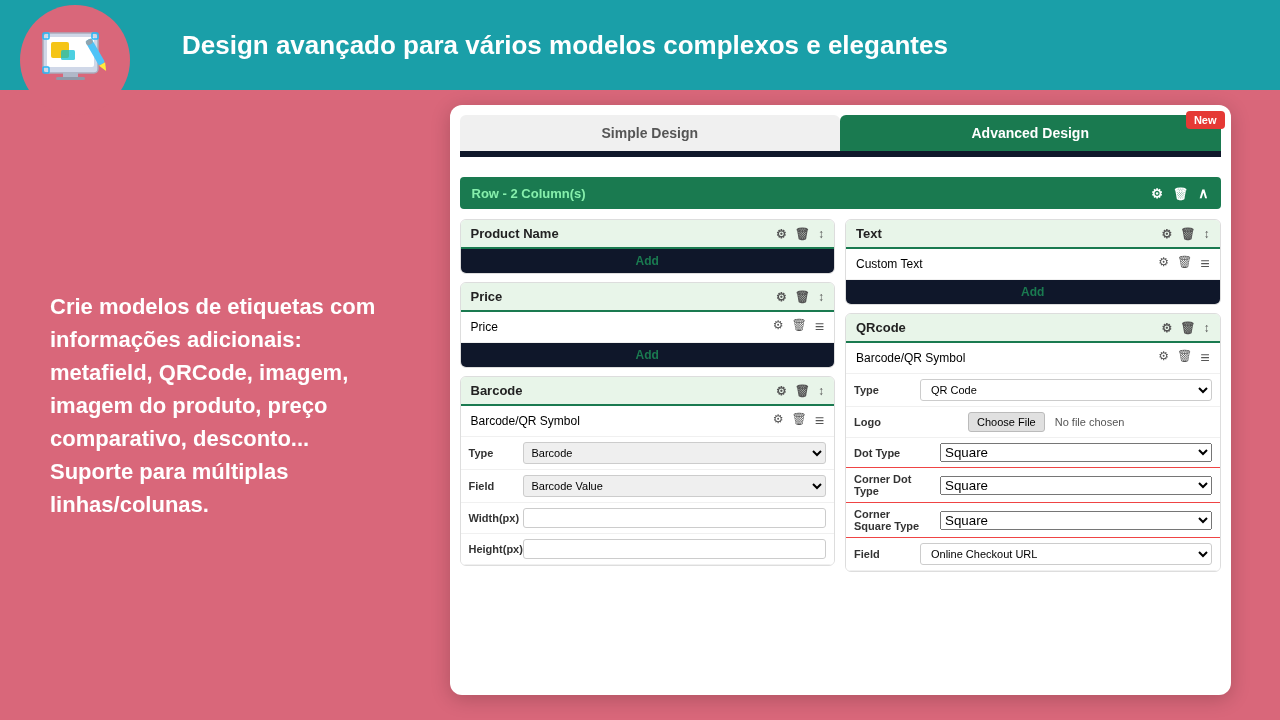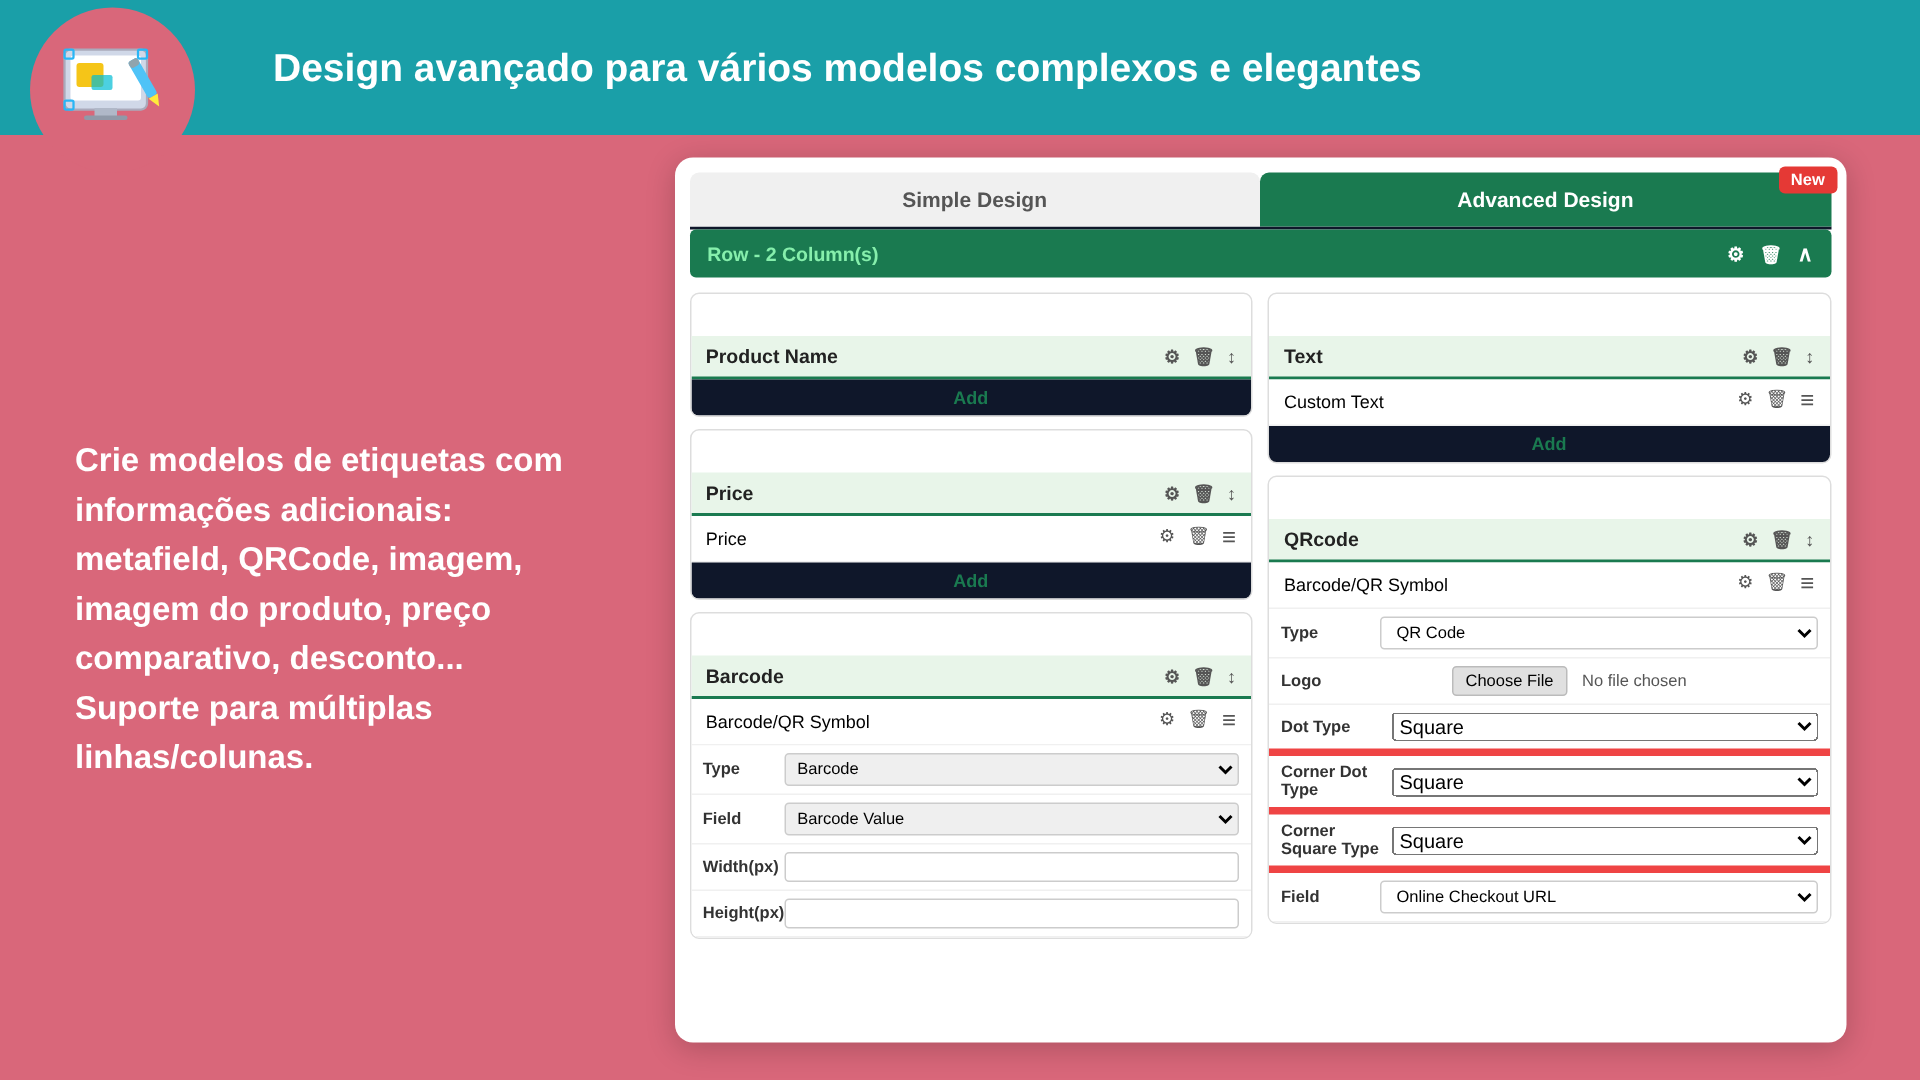--- a/index.html
+++ b/index.html
@@ -79,22 +79,22 @@
       min-height: 590px;
       padding: 10px;
       box-shadow: 0 4px 20px rgba(0,0,0,0.2);
       position: relative;
       overflow: hidden;
     }
 
     
     .tabs {
       display: flex;
-      border-bottom: 2px solid #0f172a;
-      margin-bottom: 0;
+      border-bottom: 6px solid #0f172a;
+      margin-bottom: 20px;
     }
     .tab {
       flex: 1;
       padding: 10px;
       text-align: center;
       font-size: 14px;
       font-weight: 600;
       cursor: pointer;
       border-radius: 6px 6px 0 0;
     }
@@ -159,21 +159,20 @@
     .section-header {
       background: #e8f5e9;
       border-bottom: 2px solid #1a7a50;
       padding: 6px 10px;
       display: flex;
       align-items: center;
       justify-content: space-between;
       font-size: 13px;
       font-weight: 700;
       color: #222;
-      margin-top: 28px;
     }
     .section-header-icons {
       display: flex;
       gap: 8px;
       color: #555;
       font-size: 14px;
     }
     .section-row {
       padding: 6px 10px;
       display: flex;
@@ -237,23 +236,23 @@
     }
     .no-file-text {
       font-size: 11px;
       color: #555;
       margin-left: 4px;
     }
     .form-row-2col {
       display: grid;
       grid-template-columns: 70px 1fr;
       align-items: center;
-      gap: 4px;
+      gap: 16px;
       padding: 5px 8px;
-      border-bottom: 5px solid #ef4444;
+      border-bottom: 1px solid #ef4444;
       font-size: 11px;
     }
     .form-row-2col label {
       color: #333;
       font-weight: 600;
       font-size: 11px;
     }
 
     
     .bcode-form-row {

